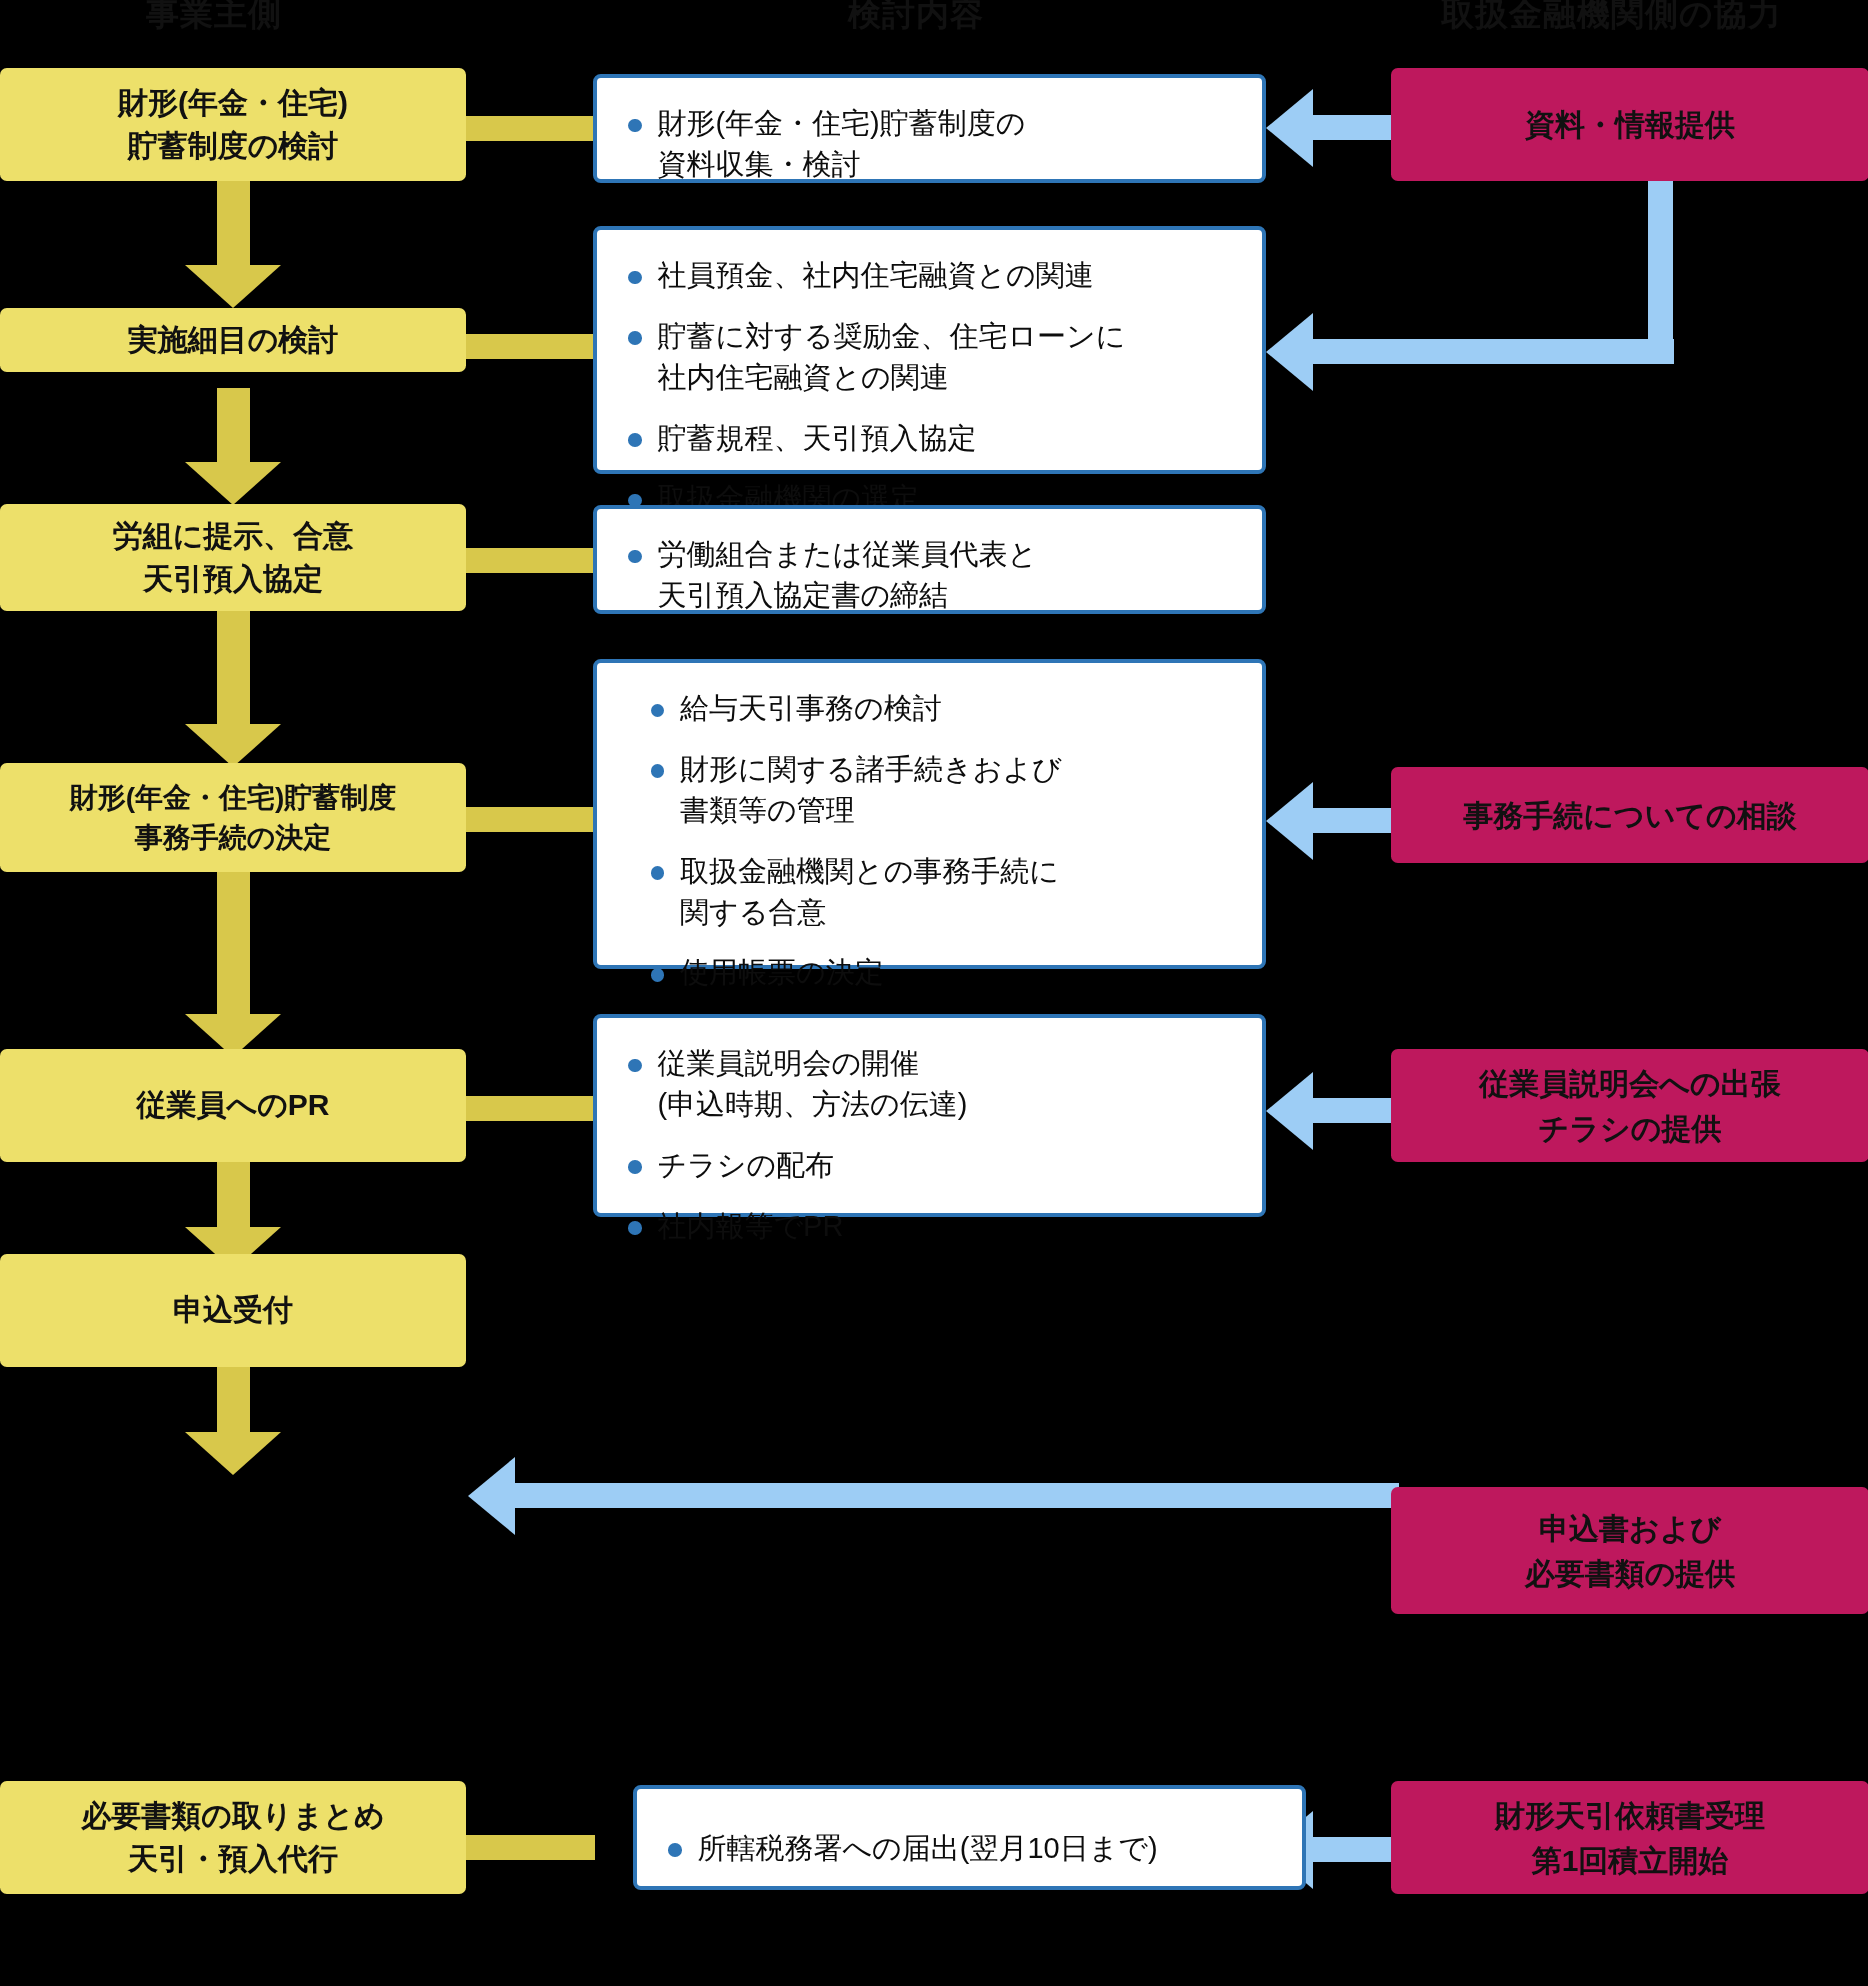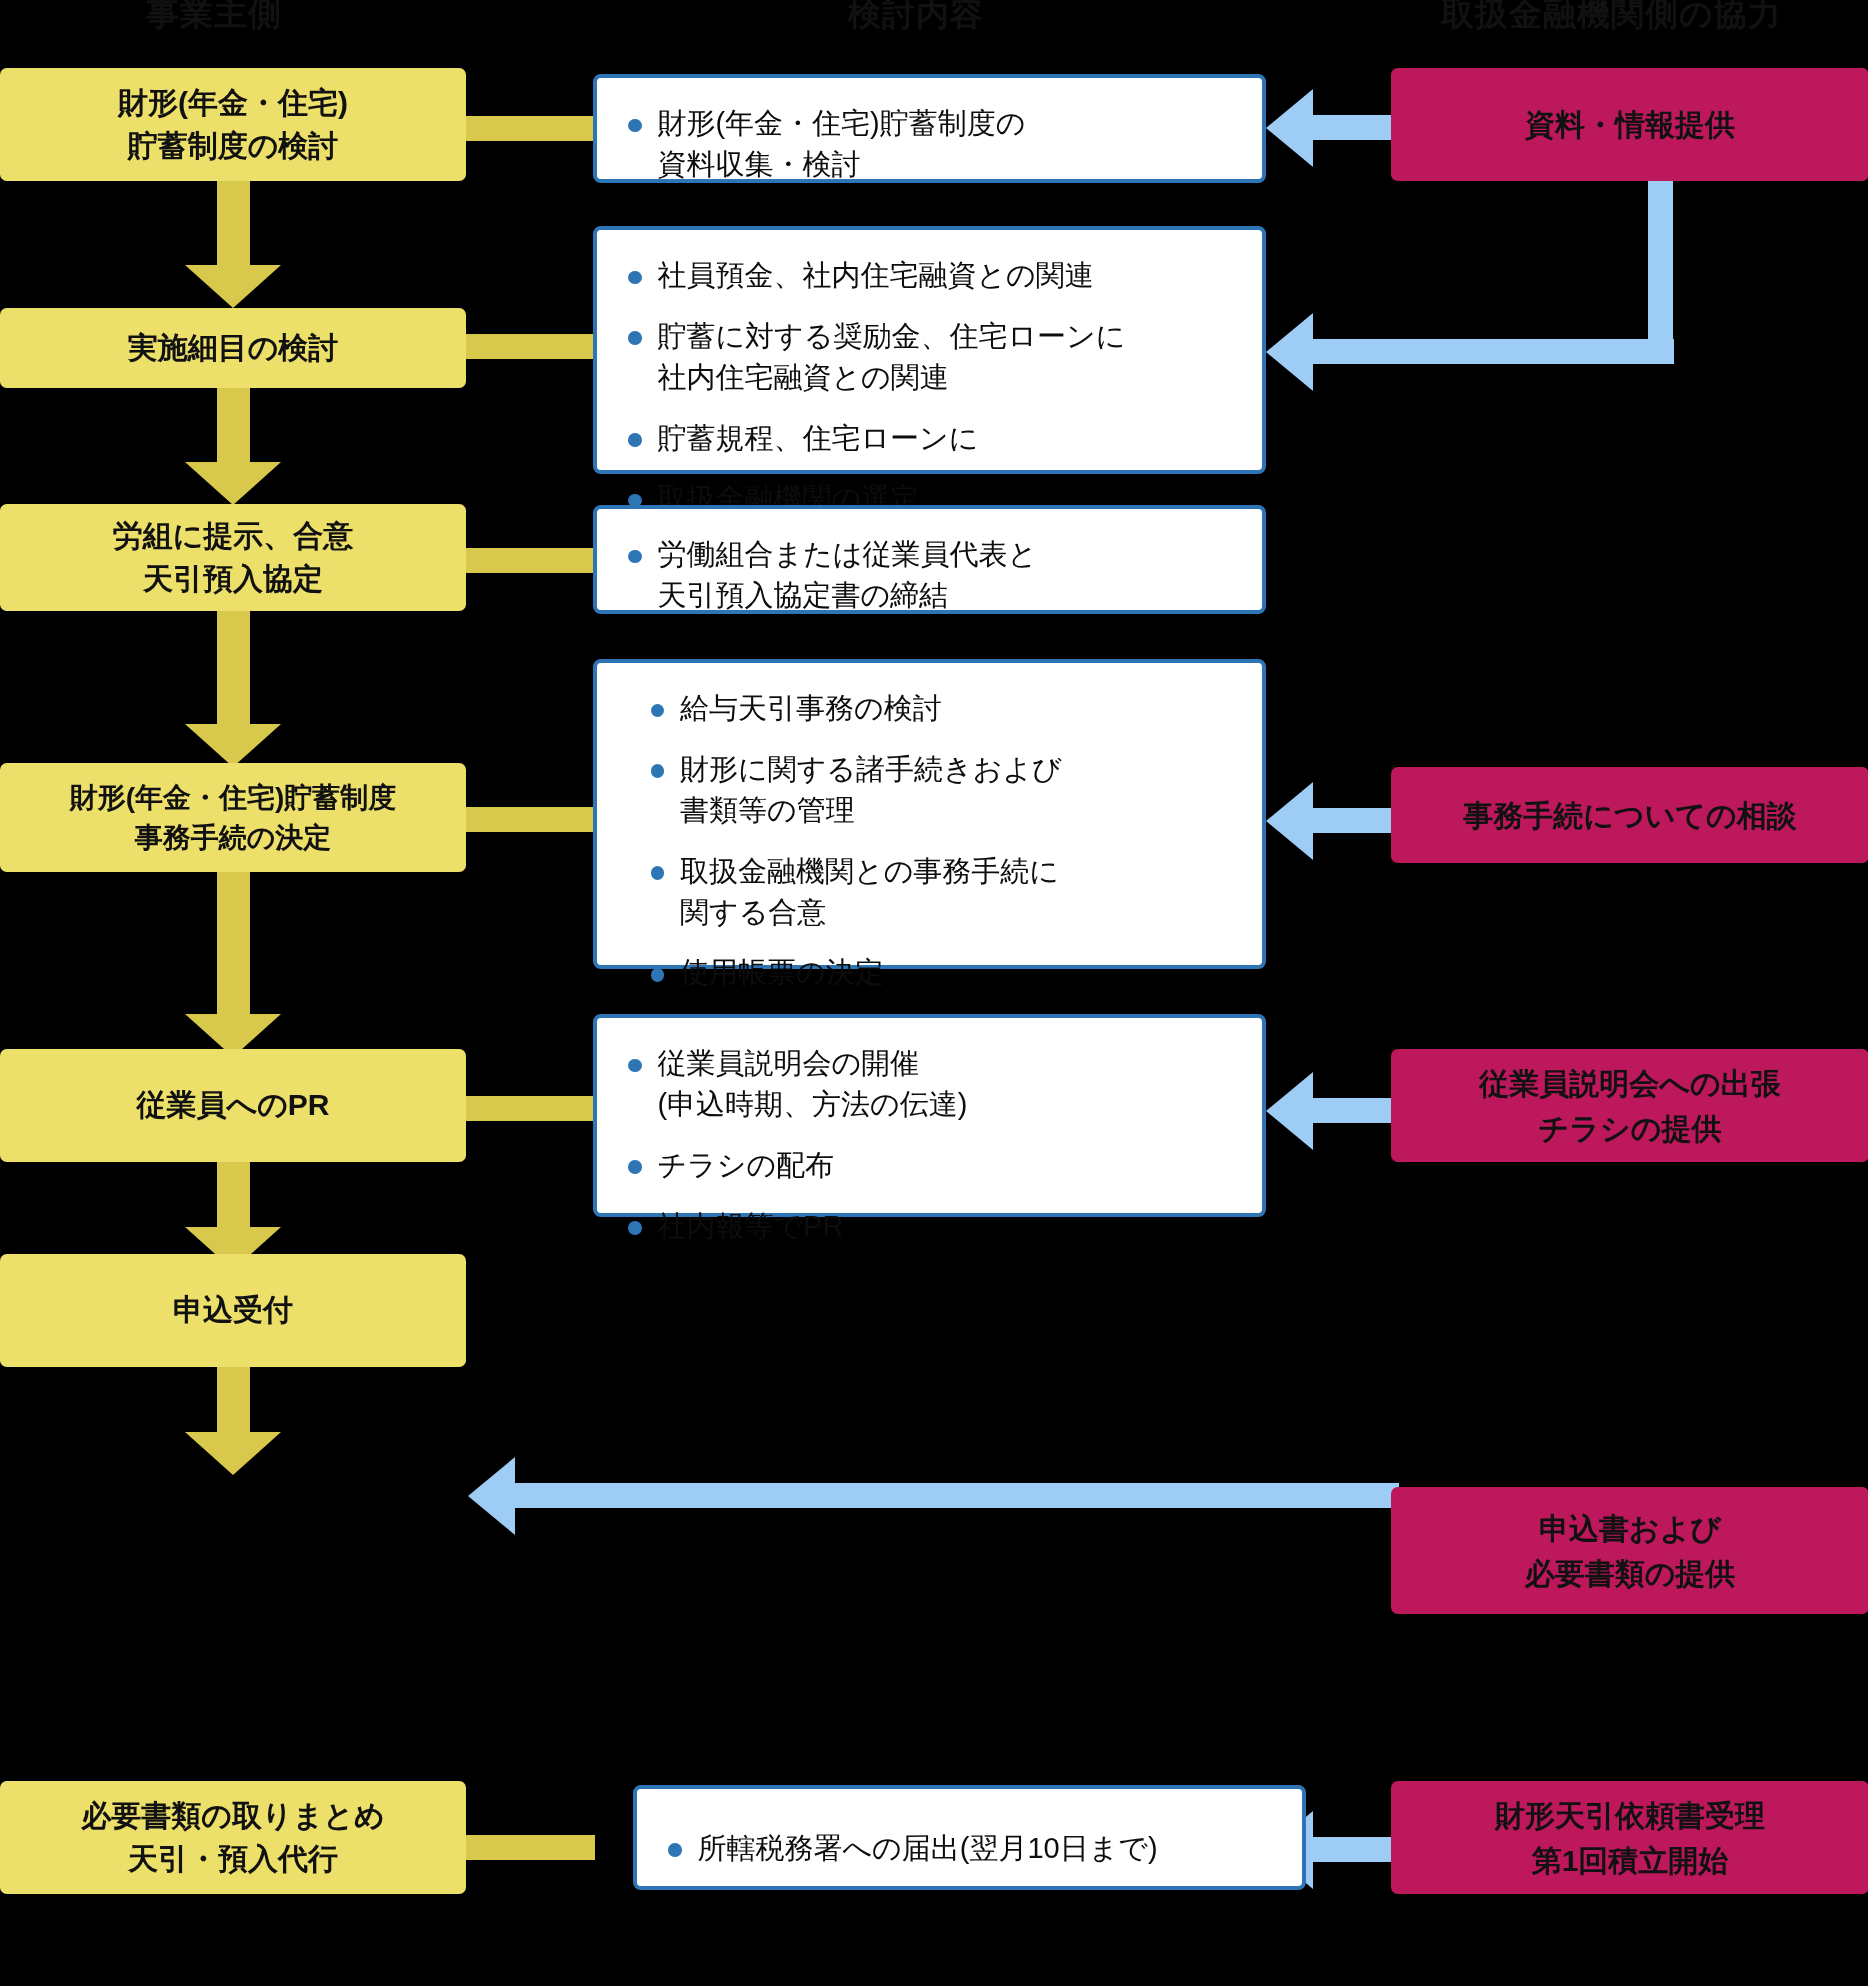--- a/index.html
+++ b/index.html
@@ -138,30 +138,30 @@
     <ul>
       <li><span class="bul"></span><span>財形(年金・住宅)貯蓄制度の
 資料収集・検討</span></li>
     </ul>
   </div>
 
   <div class="bbox" style="top:68px;height:113px;">
     <span style="white-space:pre-line">資料・情報提供</span>
   </div>
 
-  <div class="ybox" style="top:308px;height:80px;">
+  <div class="ybox" style="top:308px;height:64px;">
     <span style="white-space:pre-line">実施細目の検討</span>
   </div>
 
   <div class="wbox" style="top:226px;height:248px;">
     <ul>
       <li><span class="bul"></span><span>社員預金、社内住宅融資との関連</span></li>
       <li><span class="bul"></span><span>貯蓄に対する奨励金、住宅ローンに
 社内住宅融資との関連</span></li>
-      <li><span class="bul"></span><span>貯蓄規程、住宅ローンに</span></li>
+      <li><span class="bul"></span><span>貯蓄規程、天引預入協定</span></li>
       <li><span class="bul"></span><span>取扱金融機関の選定</span></li>
     </ul>
   </div>
 
   <div class="ybox" style="top:504px;height:107px;">
     <span style="white-space:pre-line">労組に提示、合意
 天引預入協定</span>
   </div>
 
   <div class="wbox" style="top:505px;height:109px;">

